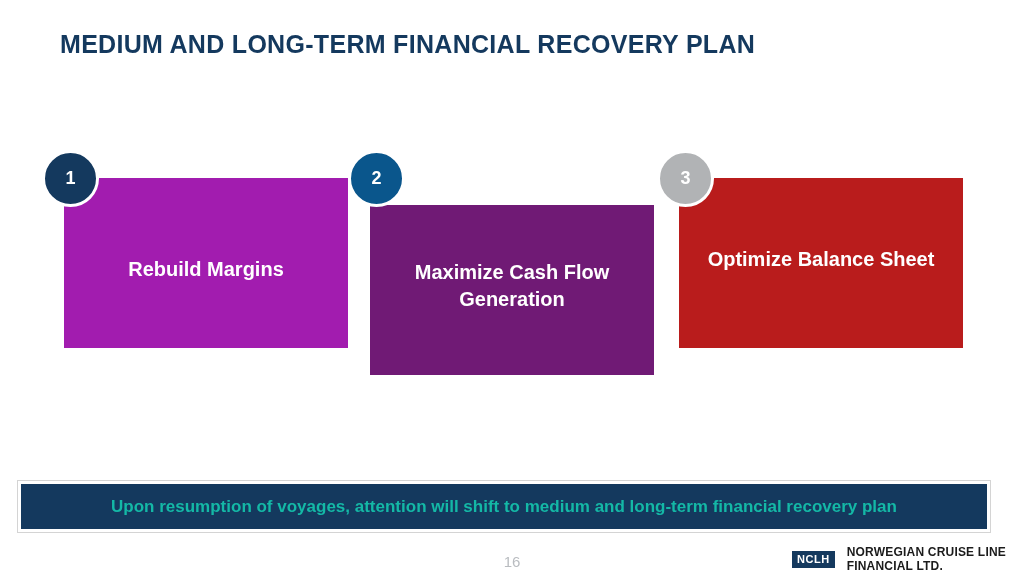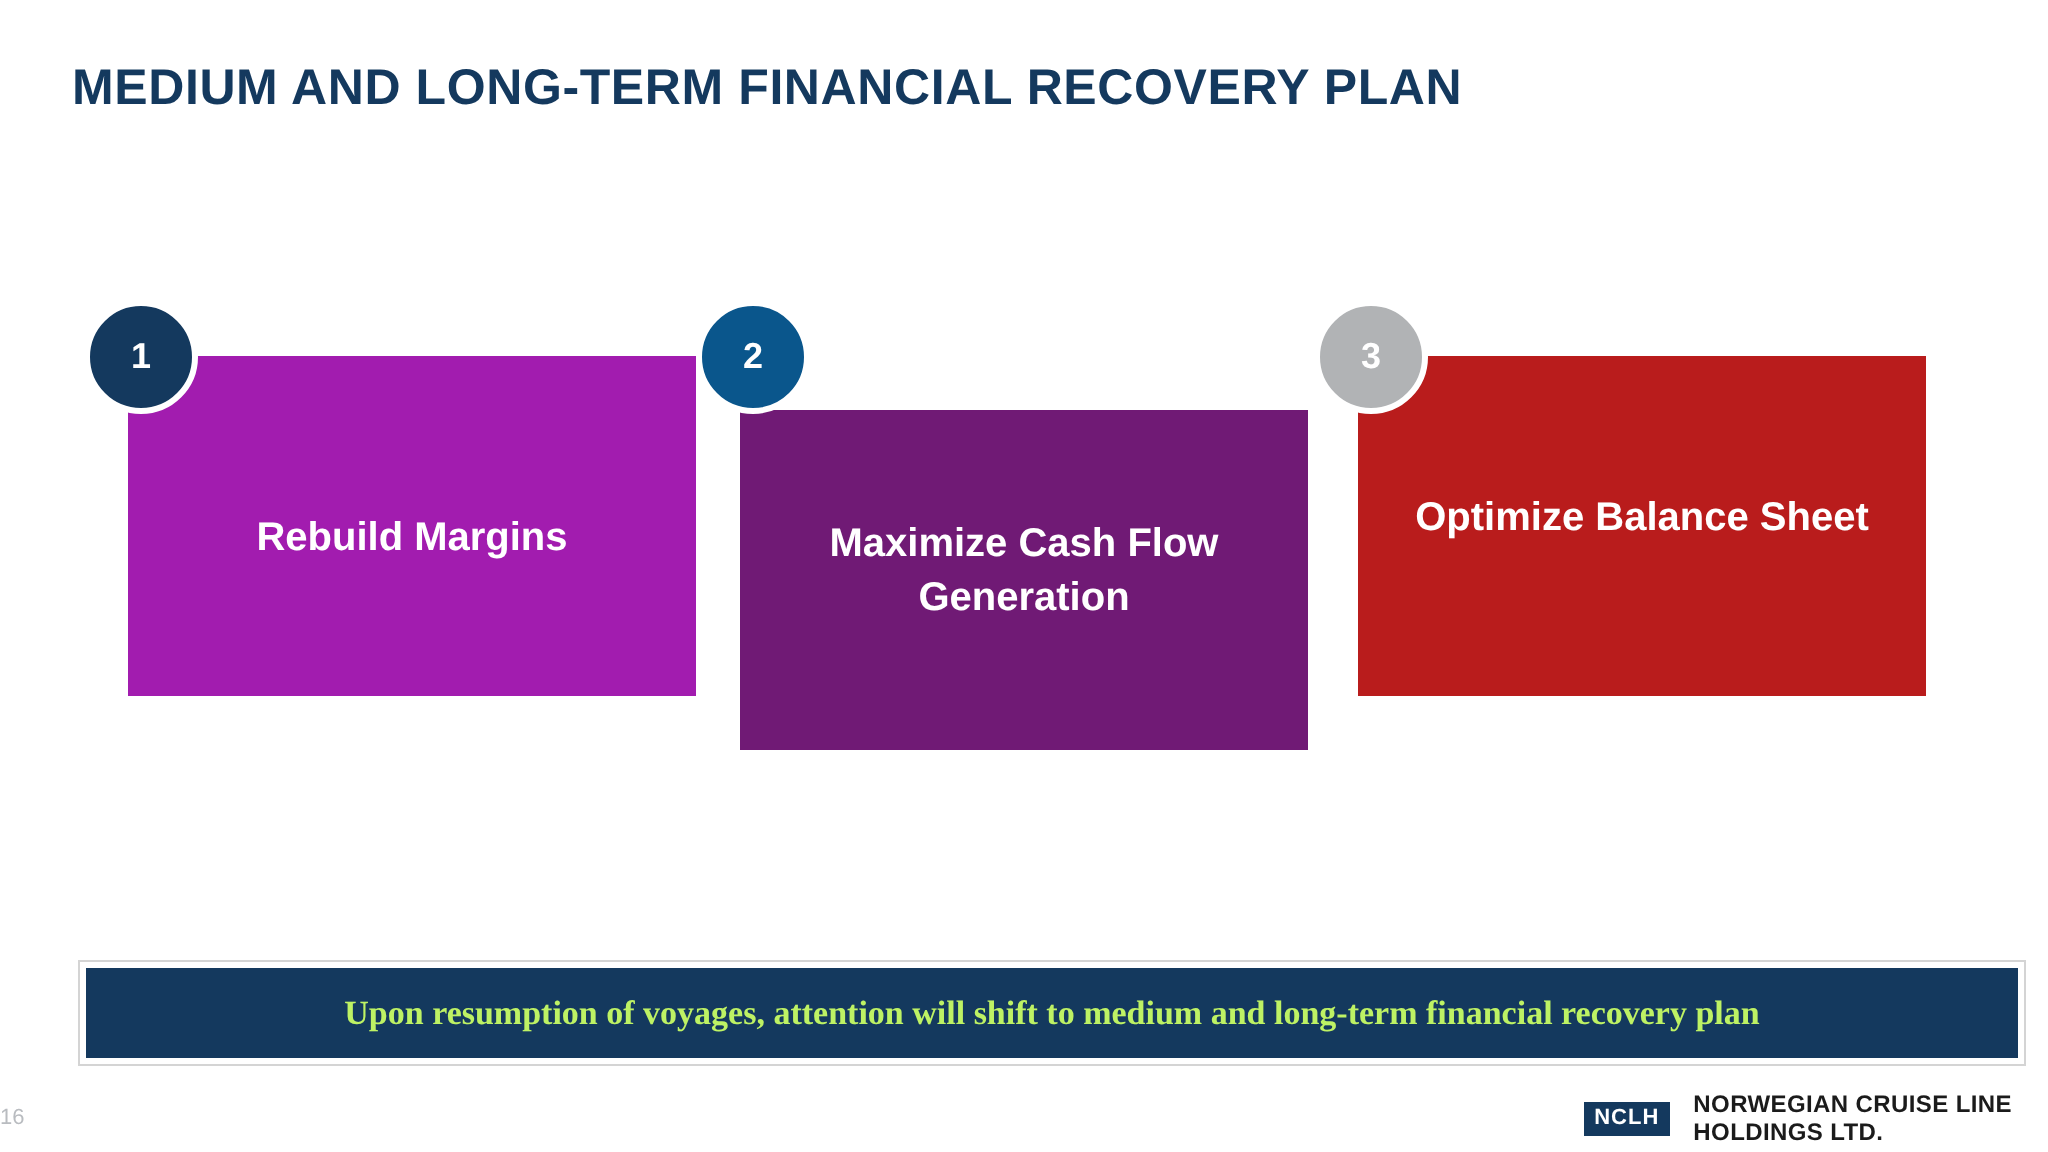--- a/index.html
+++ b/index.html
@@ -15,21 +15,21 @@
     position: relative;
   }
   .slide {
     position: relative;
     width: 1024px;
     height: 576px;
     background: #ffffff;
   }
   .slide-title {
     position: absolute;
-    left: 36px;
+    left: 60px;
     top: 30px;
     font-size: 25px;
     font-weight: bold;
     letter-spacing: 0.3px;
     color: #14395e;
     text-transform: uppercase;
   }
 
   
   .boxes {
@@ -91,43 +91,43 @@
     box-sizing: border-box;
     z-index: 3;
   }
   .badge.c1 { background: #14395e; }
   .badge.c2 { background: #0a568c; }
   .badge.c3 { background: #b1b3b5; }
 
   
   .banner {
     position: absolute;
-    left: 40px;
+    left: 18px;
     top: 481px;
     width: 972px;
     height: 51px;
     background: #14395e;
     border: 3px solid #ffffff;
     outline: 1px solid #d4d4d4;
     box-sizing: border-box;
     display: flex;
     align-items: center;
     justify-content: center;
-    color: #bef264;
+    color: #14b8a6;
     font-size: 17px;
     font-weight: bold;
-    font-family: Liberation Serif, serif;
   }
 
   .page-number {
     position: absolute;
     left: 0;
     right: 0;
     top: 553px;
-    font-size: 11px;
+    text-align: center;
+    font-size: 15px;
     color: #b9bcc0;
   }
 
   
   .logo {
     position: absolute;
     right: 18px;
     top: 546px;
     display: flex;
     align-items: center;
@@ -183,17 +183,17 @@
   </div>
 
   <div class="banner">Upon resumption of voyages, attention will shift to medium and long-term financial recovery plan</div>
 
   <div class="page-number">16</div>
 
   <div class="logo">
     <div class="logo-mark">NCLH</div>
     <div class="logo-text">
       <div>NORWEGIAN CRUISE LINE</div>
-      <div>HOLDINGS LTD.</div>
+      <div>FINANCIAL LTD.</div>
     </div>
   </div>
 
 </div>
 
 </body></html>

